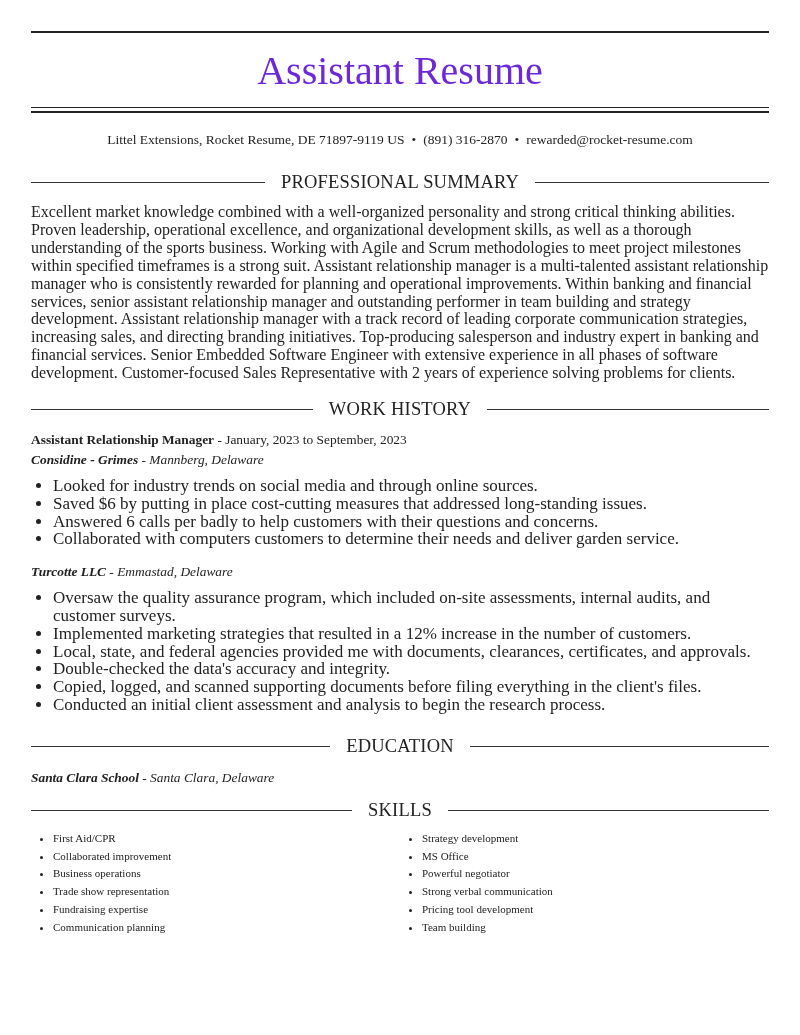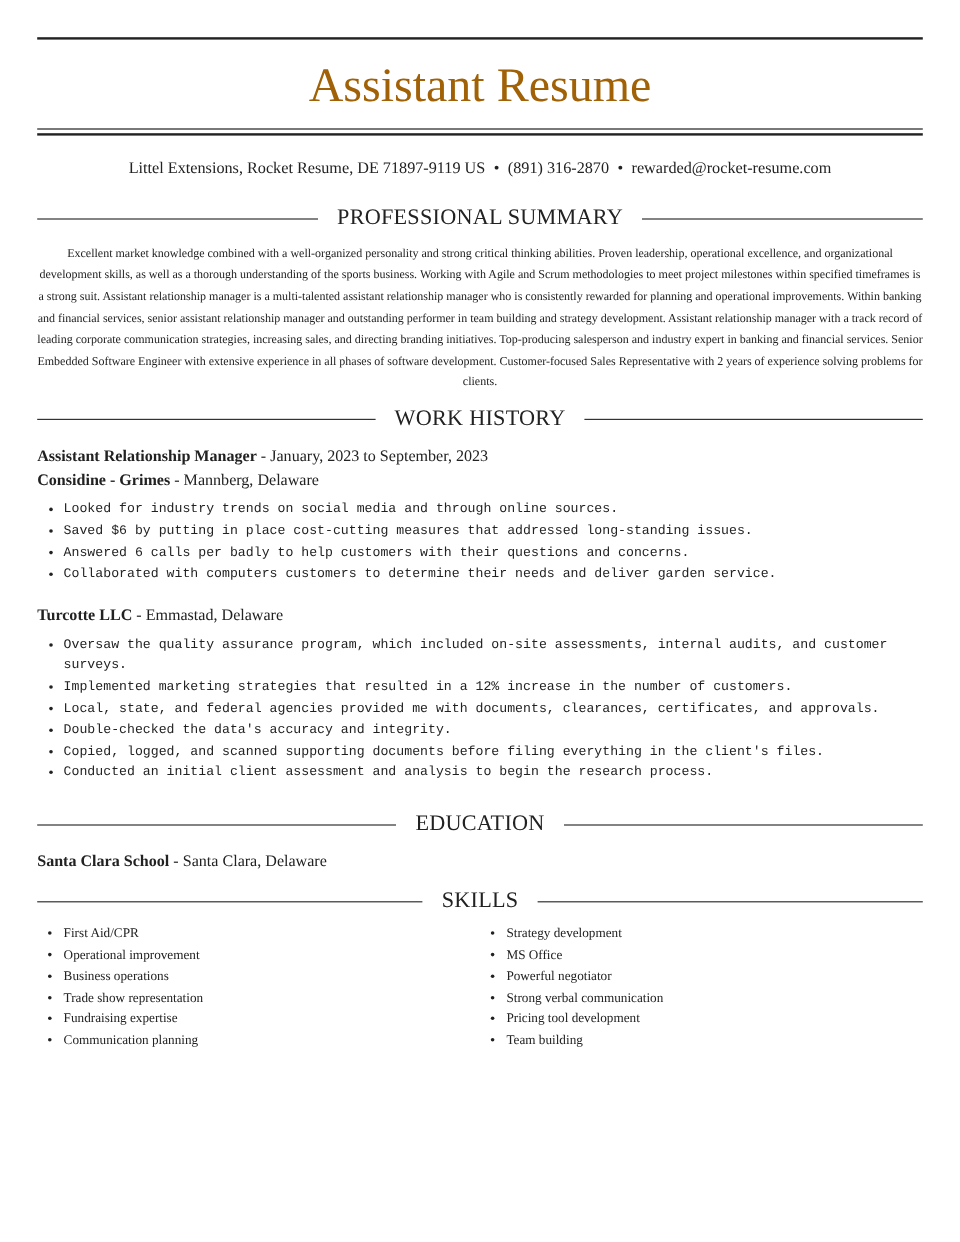--- a/index.html
+++ b/index.html
@@ -5,46 +5,46 @@
   html, body { margin: 0; padding: 0; background: #ffffff; }
   body {
     width: 800px; height: 1035px; overflow: hidden;
     font-family: "Liberation Serif", "DejaVu Serif", serif;
     color: #222222;
   }
   .page { position: relative; padding: 0 31px; }
   .top-rule { margin-top: 31px; border-top: 2px solid #222; }
   .title {
     text-align: center; font-size: 40px; line-height: 48px;
-    margin: 14px 0 0 0; font-weight: normal; color: #a16207;
+    margin: 14px 0 0 0; font-weight: normal; color: #6d28d9;
   }
   .double-rule { margin-top: 12px; }
   .double-rule .r1 { border-top: 1px solid #222; }
   .double-rule .r2 { border-top: 2px solid #222; margin-top: 3px; }
   .contact {
     text-align: center; font-size: 13.5px; margin-top: 18px; line-height: 18px;
   }
   .contact .sep { margin: 0 7px; }
   .section-heading {
     display: flex; align-items: center; margin-top: 22px; height: 22px;
   }
   .section-heading .line { flex: 1; border-top: 1px solid #333; }
   .section-heading .label {
     font-size: 18.5px; padding: 0 16px; letter-spacing: 0.2px; color: #222;
   }
   .summary {
-    font-size: 10px; line-height: 17.9px; margin-top: 10px; text-align: center;
+    font-size: 16px; line-height: 17.9px; margin-top: 10px; text-align: left;
   }
   .job { margin-top: 10px; }
   .job + .job { margin-top: 14px; }
   .line-1, .line-2 { font-size: 13.4px; line-height: 20px; }
-  .line-2 { margin-top: 0; }
+  .line-2 { margin-top: 0; font-style: italic; }
   b { font-weight: bold; }
   ul.bullets {
-    margin: 7px 0 0 0; padding-left: 22px; font-size: 11px; line-height: 17.8px; font-family: Liberation Mono, monospace;
+    margin: 7px 0 0 0; padding-left: 22px; font-size: 17px; line-height: 17.8px;
   }
   ul.bullets li { padding-left: 0; }
   .edu { margin-top: 10px; }
   .edu + .edu { margin-top: 14px; }
   .skills {
     display: flex; margin-top: 8px;
   }
   .skills ul { flex: 1; margin: 0; padding-left: 22px; font-size: 11px; line-height: 17.8px; }
   .work-heading { margin-top: 6px; }
   .edu-heading { }
@@ -113,21 +113,21 @@
 
   <div class="section-heading skills-heading">
     <div class="line"></div>
     <div class="label">SKILLS</div>
     <div class="line"></div>
   </div>
 
   <div class="skills">
     <ul>
       <li>First Aid/CPR</li>
-      <li>Operational improvement</li>
+      <li>Collaborated improvement</li>
       <li>Business operations</li>
       <li>Trade show representation</li>
       <li>Fundraising expertise</li>
       <li>Communication planning</li>
     </ul>
     <ul>
       <li>Strategy development</li>
       <li>MS Office</li>
       <li>Powerful negotiator</li>
       <li>Strong verbal communication</li>

